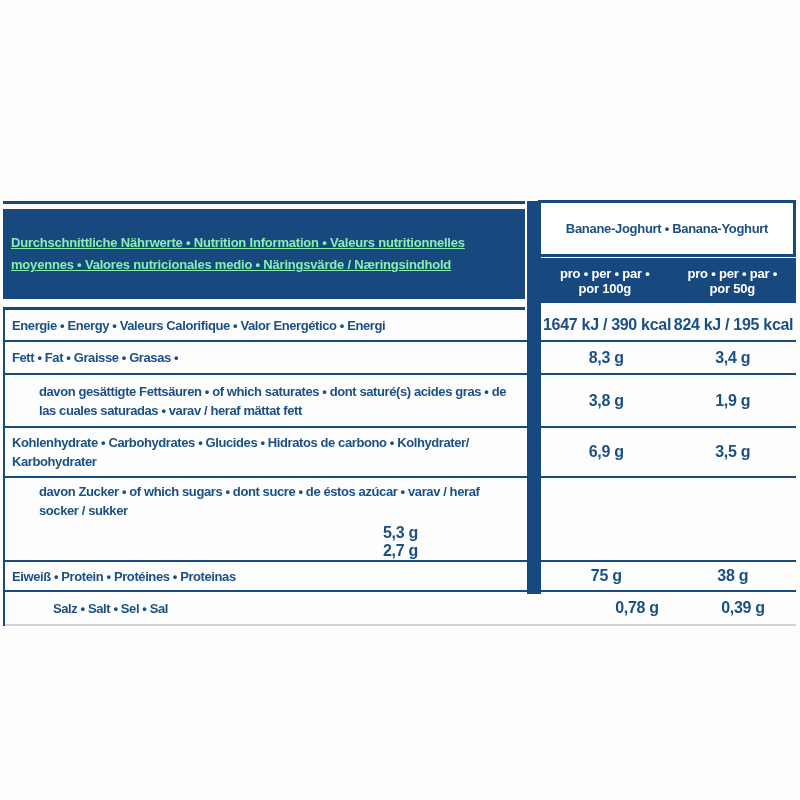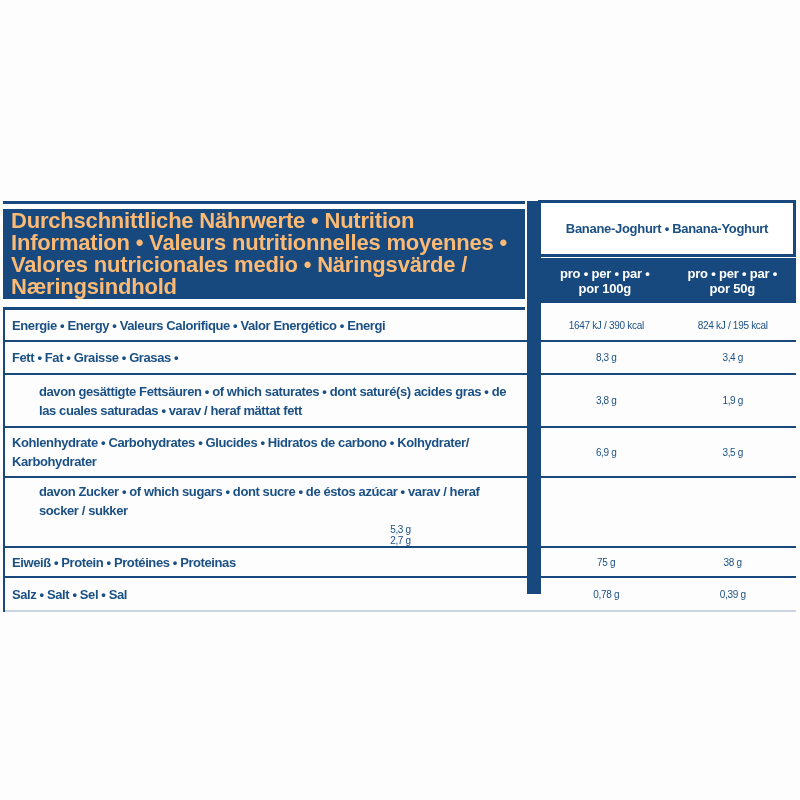--- a/index.html
+++ b/index.html
@@ -33,25 +33,26 @@
     position: absolute;
     left: 0; top: 13px;
     width: 522px; height: 90px;
     background: var(--blue);
     display: flex;
     align-items: center;
     box-sizing: border-box;
     padding: 4px 10px 4px 8px;
   }
   .header-panel .title {
-    color: #fdba74;
-    font-size: 22px;
+    color: #86efac;
+    font-size: 13px;
     font-weight: bold;
     letter-spacing: -0.2px;
     line-height: 22px;
+    text-decoration: underline;
   }
   .v-bar {
     position: absolute;
     left: 524px; top: 5px;
     width: 14px; height: 393px;
     background: var(--blue);
   }
   .product-box {
     position: absolute;
     left: 535px; top: 4px;
@@ -124,32 +125,32 @@
     line-height: 19px;
   }
   .row.indent .label-cell { padding-left: 34px; }
   .gap-cell { width: 18px; }
   .val-cell {
     flex: 1;
     display: flex;
     align-items: center;
     justify-content: center;
     color: var(--textblue);
-    font-size: 10px;
-    font-weight: normal;
+    font-size: 16px;
+    font-weight: bold;
     letter-spacing: -0.3px;
     white-space: nowrap;
   }
   .r0 { min-height: 30px; }
   .r1 { min-height: 31px; }
   .r2 { min-height: 51px; }
   .r3 { min-height: 48px; }
   .r4 { min-height: 51px; flex-direction: column; }
   .r5 { min-height: 28px; }
-  .r6 { min-height: 32px; }
+  .r6 { min-height: 32px; padding-left: 41px; }
   :root {
     --blue: #17497E;
     --textblue: #1B5084;
   }
 </style>
 </head>
 <body>
 
 <div class="stage">
   <div class="nutri">

